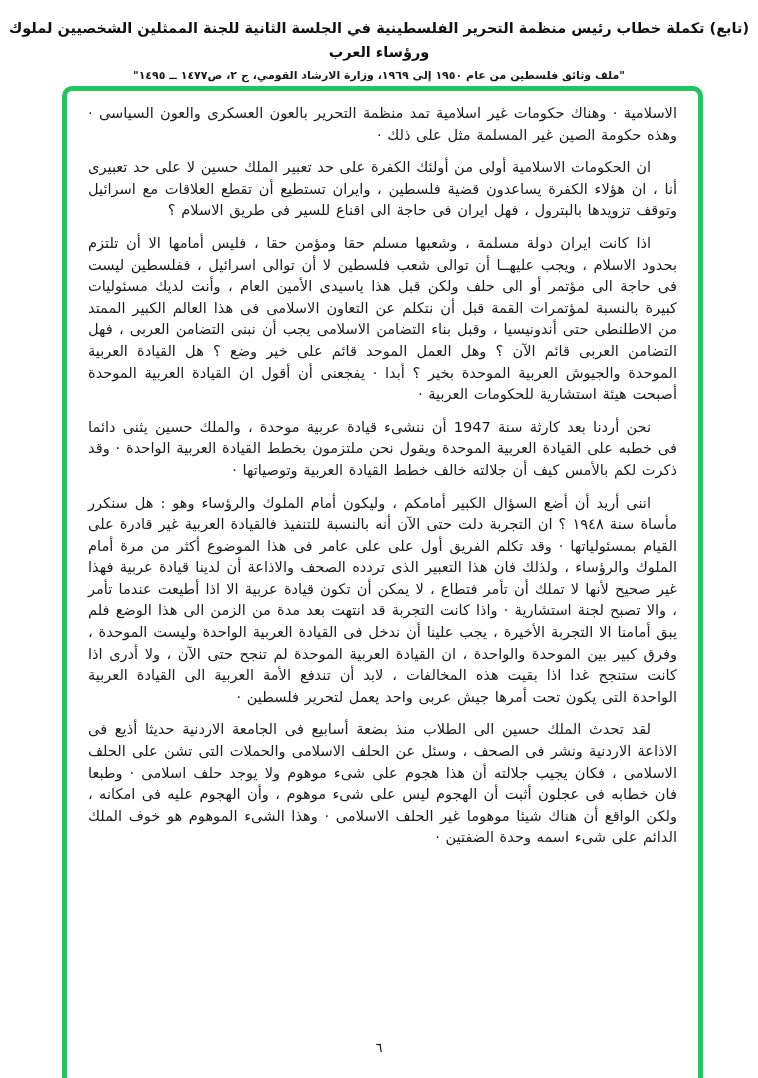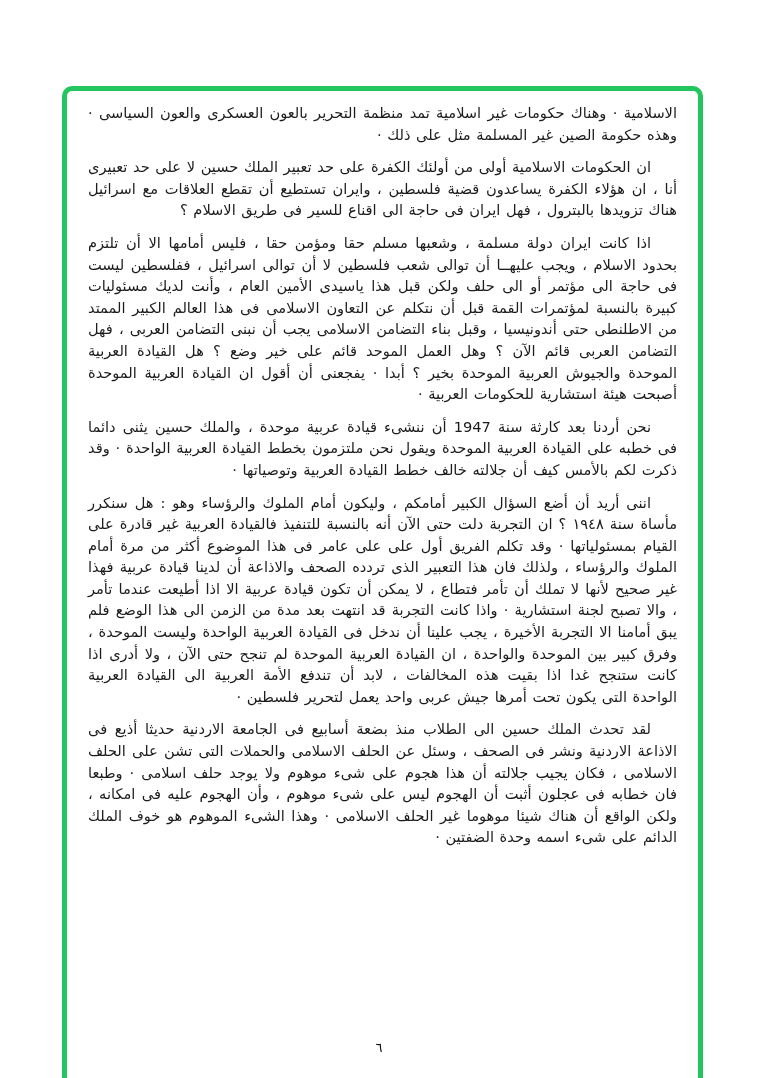--- a/index.html
+++ b/index.html
@@ -73,25 +73,29 @@
     font-size: 13px;
     color: #111111;
     direction: rtl;
   }
 </style>
 </head>
 <body>
 
 <div class="page">
 
+  <div class="header">
+    <div class="header-title">(تابع) تكملة خطاب رئيس منظمة التحرير الفلسطينية في الجلسة الثانية للجنة الممثلين الشخصيين لملوك ورؤساء العرب</div>
+    <div class="header-subtitle">"ملف وثائق فلسطين من عام ١٩٥٠ إلى ١٩٦٩، وزارة الارشاد القومي، ج ٢، ص١٤٧٧ ــ ١٤٩٥"</div>
+  </div>
 
   <div class="text-frame">
     <div class="text-body">
       <p class="continuation">الاسلامية · وهناك حكومات غير اسلامية تمد منظمة التحرير بالعون العسكرى والعون السياسى · وهذه حكومة الصين غير المسلمة مثل على ذلك ·</p>
-      <p>ان الحكومات الاسلامية أولى من أولئك الكفرة على حد تعبير الملك حسين لا على حد تعبيرى أنا ، ان هؤلاء الكفرة يساعدون قضية فلسطين ، وايران تستطيع أن تقطع العلاقات مع اسرائيل هناك تزويدها بالبترول ، فهل ايران فى حاجة الى اقناع للسير فى طريق الاسلام ؟</p>
+      <p>ان الحكومات الاسلامية أولى من أولئك الكفرة على حد تعبير الملك حسين لا على حد تعبيرى أنا ، ان هؤلاء الكفرة يساعدون قضية فلسطين ، وايران تستطيع أن تقطع العلاقات مع اسرائيل وتوقف تزويدها بالبترول ، فهل ايران فى حاجة الى اقناع للسير فى طريق الاسلام ؟</p>
       <p>اذا كانت ايران دولة مسلمة ، وشعبها مسلم حقا ومؤمن حقا ، فليس أمامها الا أن تلتزم بحدود الاسلام ، ويجب عليهــا أن توالى شعب فلسطين لا أن توالى اسرائيل ، ففلسطين ليست فى حاجة الى مؤتمر أو الى حلف ولكن قبل هذا ياسيدى الأمين العام ، وأنت لديك مسئوليات كبيرة بالنسبة لمؤتمرات القمة قبل أن نتكلم عن التعاون الاسلامى فى هذا العالم الكبير الممتد من الاطلنطى حتى أندونيسيا ، وقبل بناء التضامن الاسلامى يجب أن نبنى التضامن العربى ، فهل التضامن العربى قائم الآن ؟ وهل العمل الموحد قائم على خير وضع ؟ هل القيادة العربية الموحدة والجيوش العربية الموحدة بخير ؟ أبدا · يفجعنى أن أقول ان القيادة العربية الموحدة أصبحت هيئة استشارية للحكومات العربية ·</p>
       <p>نحن أردنا بعد كارثة سنة 1947 أن ننشىء قيادة عربية موحدة ، والملك حسين يثنى دائما فى خطبه على القيادة العربية الموحدة ويقول نحن ملتزمون بخطط القيادة العربية الواحدة · وقد ذكرت لكم بالأمس كيف أن جلالته خالف خطط القيادة العربية وتوصياتها ·</p>
       <p>اننى أريد أن أضع السؤال الكبير أمامكم ، وليكون أمام الملوك والرؤساء وهو : هل سنكرر مأساة سنة ١٩٤٨ ؟ ان التجربة دلت حتى الآن أنه بالنسبة للتنفيذ فالقيادة العربية غير قادرة على القيام بمسئولياتها · وقد تكلم الفريق أول على على عامر فى هذا الموضوع أكثر من مرة أمام الملوك والرؤساء ، ولذلك فان هذا التعبير الذى تردده الصحف والاذاعة أن لدينا قيادة عربية فهذا غير صحيح لأنها لا تملك أن تأمر فتطاع ، لا يمكن أن تكون قيادة عربية الا اذا أطيعت عندما تأمر ، والا تصبح لجنة استشارية · واذا كانت التجربة قد انتهت بعد مدة من الزمن الى هذا الوضع فلم يبق أمامنا الا التجربة الأخيرة ، يجب علينا أن ندخل فى القيادة العربية الواحدة وليست الموحدة ، وفرق كبير بين الموحدة والواحدة ، ان القيادة العربية الموحدة لم تنجح حتى الآن ، ولا أدرى اذا كانت ستنجح غدا اذا بقيت هذه المخالفات ، لابد أن تندفع الأمة العربية الى القيادة العربية الواحدة التى يكون تحت أمرها جيش عربى واحد يعمل لتحرير فلسطين ·</p>
       <p>لقد تحدث الملك حسين الى الطلاب منذ بضعة أسابيع فى الجامعة الاردنية حديثا أذيع فى الاذاعة الاردنية ونشر فى الصحف ، وسئل عن الحلف الاسلامى والحملات التى تشن على الحلف الاسلامى ، فكان يجيب جلالته أن هذا هجوم على شىء موهوم ولا يوجد حلف اسلامى · وطبعا فان خطابه فى عجلون أثبت أن الهجوم ليس على شىء موهوم ، وأن الهجوم عليه فى امكانه ، ولكن الواقع أن هناك شيئا موهوما غير الحلف الاسلامى · وهذا الشىء الموهوم هو خوف الملك الدائم على شىء اسمه وحدة الضفتين ·</p>
     </div>
   </div>
 
   <div class="page-number">٦</div>
 
 </div>

